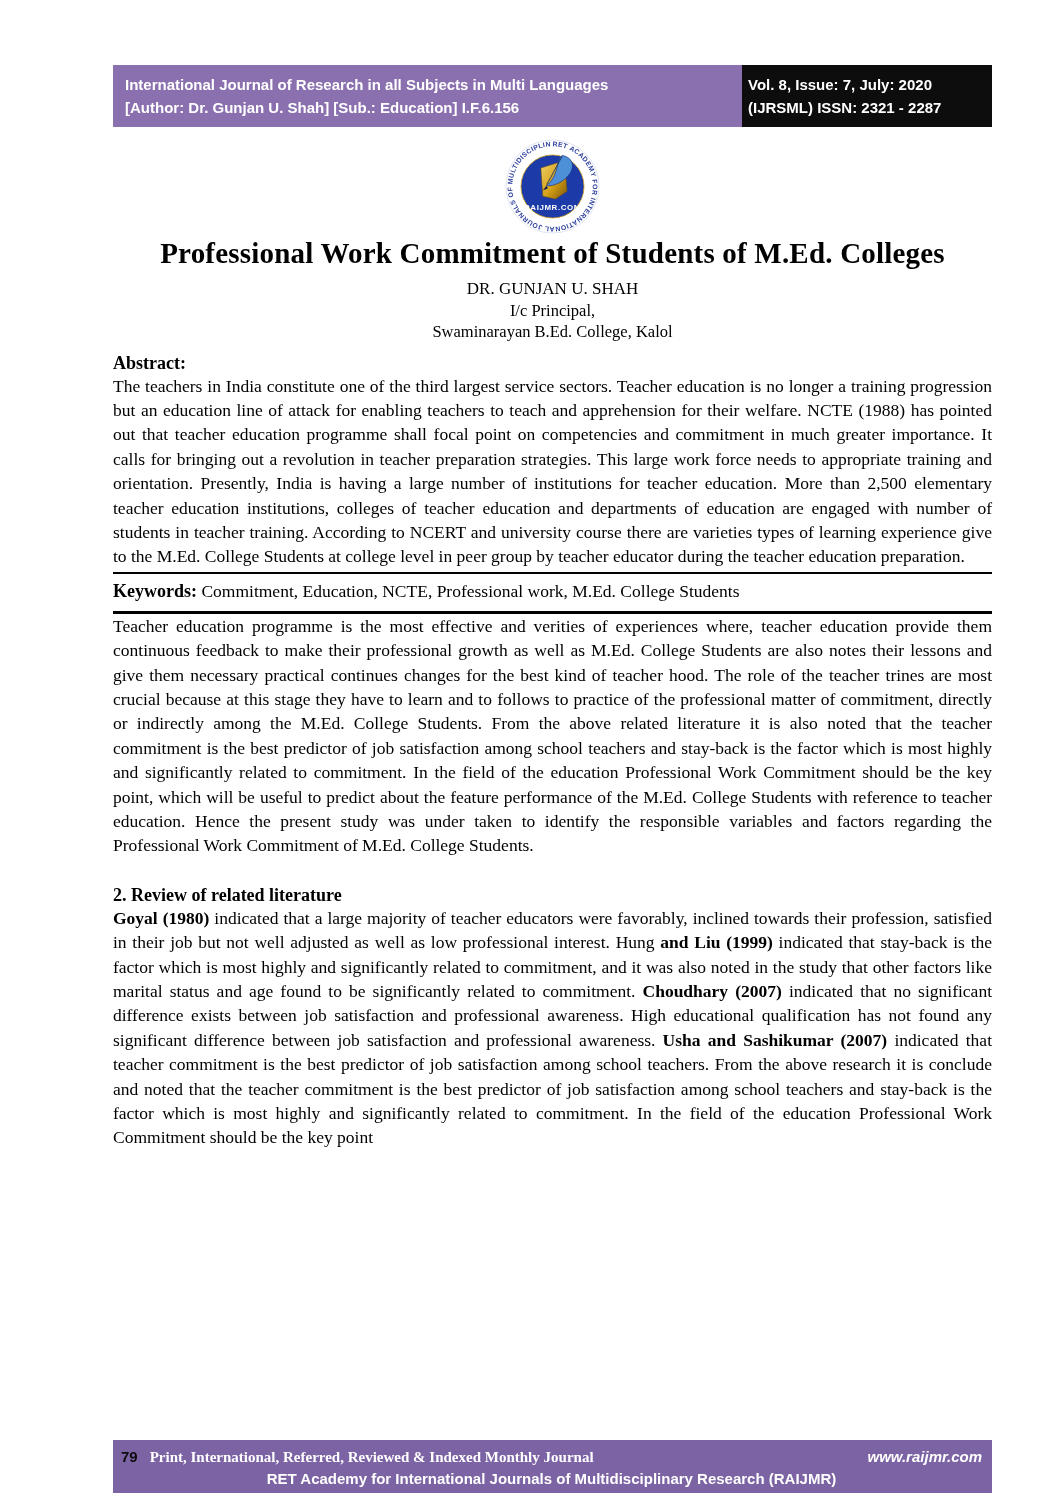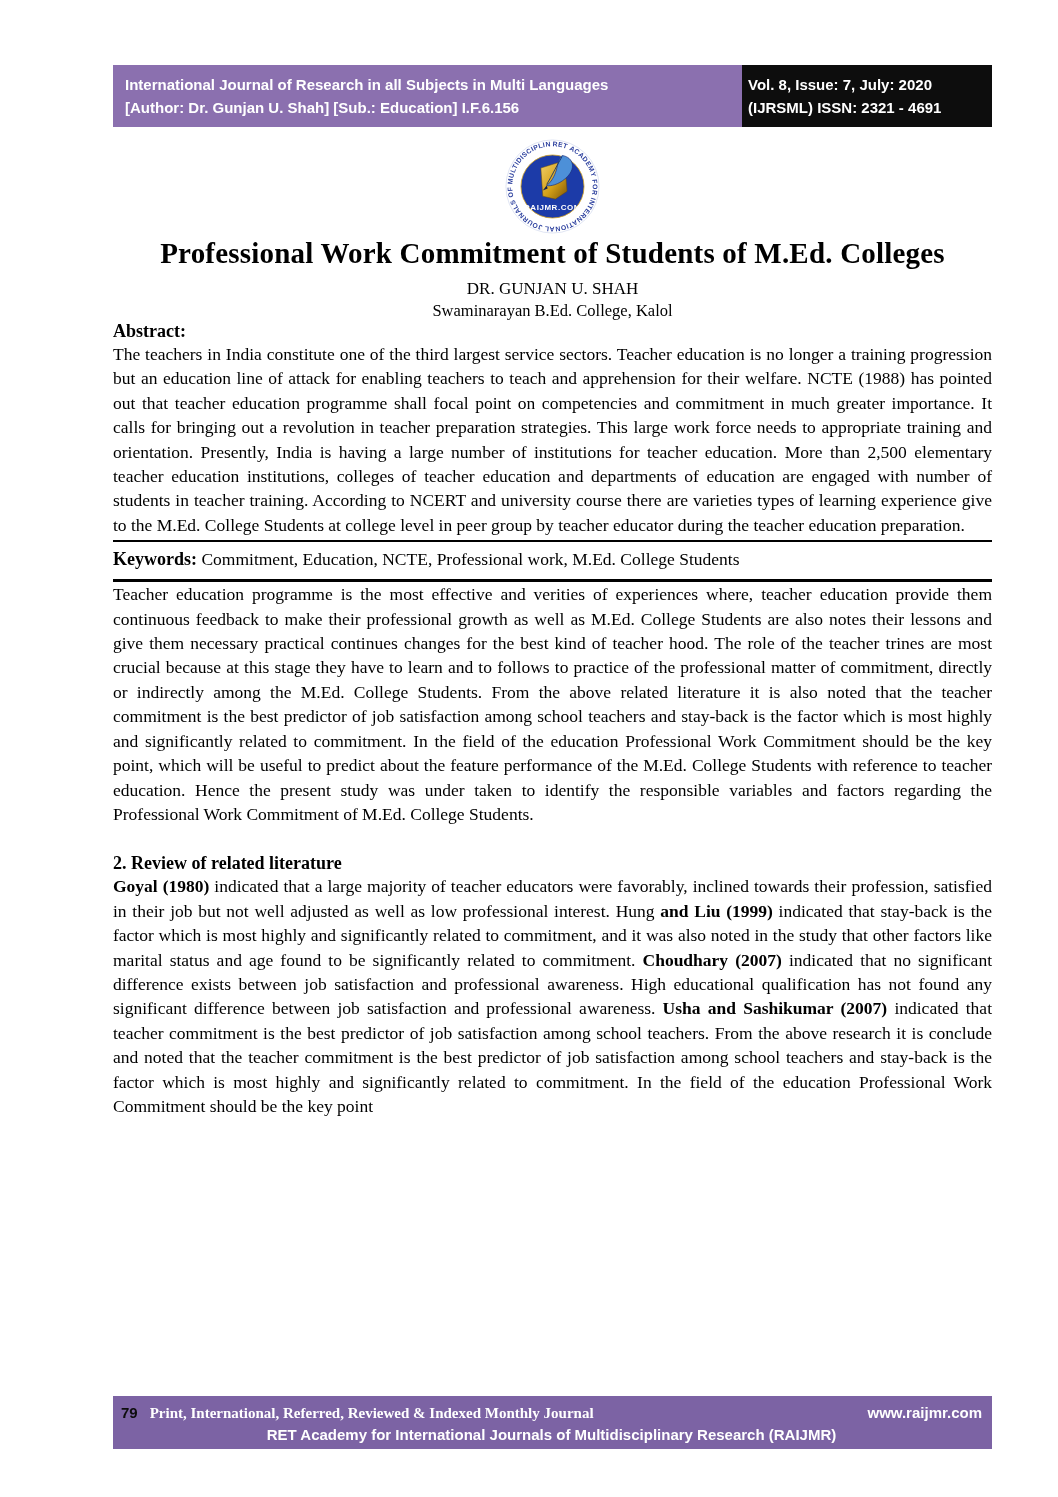--- a/index.html
+++ b/index.html
@@ -58,69 +58,69 @@
     letter-spacing: 0.2px;
   }
   .author-block { margin-top: 8px; text-align: center; line-height: 21.5px; }
   .author-name { font-size: 17px; }
   .author-role, .author-affil { font-size: 16.5px; }
   
   .abstract-heading, .section-heading {
     font-size: 18px;
     font-weight: bold;
   }
-  .abstract-heading { }
+  .abstract-heading { margin-top: 10px; }
   .body-par {
     font-size: 17.5px;
     line-height: 24.4px;
     text-align: justify;
   }
   .rule-thin { border: none; border-top: 2.5px solid #000; margin-top: 3px; }
   .rule-thick { border: none; border-top: 3px solid #000; }
   .keywords-line {
     font-size: 17.5px;
     padding: 7px 0 9px 0;
   }
   .keywords-line b { font-size: 18px; }
   .sec1-heading { margin-top: 21px; }
   .sec2-heading { margin-top: 27px; }
   
   .footer-band {
     position: absolute;
     left: 113px;
-    top: 1396px;
+    top: 1440px;
     width: 879px;
     height: 53px;
     background: #7c63a4;
     color: #ffffff;
     font-family: "Liberation Sans", sans-serif;
     font-weight: bold;
     font-size: 15px;
     padding: 6px 10px 0 8px;
   }
   .footer-line1 { display: flex; align-items: baseline; line-height: 21px; }
   .footer-pageno { color: #0d0d0d; margin-right: 12px; }
   .footer-left-text { flex: 1; font-family: Liberation Serif, serif; }
-  .footer-url { text-align: right; }
+  .footer-url { text-align: right; font-style: italic; }
   .footer-line2 { text-align: center; line-height: 21px; }
 </style>
 </head>
 <body>
 
 <div class="page">
   <div class="content">
 
     <div class="header-band">
       <div class="header-left">
         <div>International Journal of Research in all Subjects in Multi Languages</div>
         <div>[Author: Dr. Gunjan U. Shah] [Sub.: Education] I.F.6.156</div>
       </div>
       <div class="header-right">
         <div>Vol. 8, Issue: 7, July: 2020</div>
-        <div>(IJRSML) ISSN: 2321 - 4691</div>
+        <div>(IJRSML) ISSN: 2321 - 2287</div>
       </div>
     </div>
 
     <div class="logo-wrap">
       <svg viewBox="0 0 100 100">
         <defs>
           <linearGradient id="goldgrad" x1="0" y1="0" x2="1" y2="1">
             <stop offset="0" stop-color="#f0cf6a"></stop>
             <stop offset="0.55" stop-color="#d4a017"></stop>
             <stop offset="1" stop-color="#7e5506"></stop>
@@ -138,20 +138,21 @@
         <path d="M60 19 C 55 27 50 38 44 48" stroke="#123066" stroke-width="0.9" fill="none"></path>
         <path d="M44 49 L40 54 L45 52 Z" fill="#0c1c4a"></path>
         <text x="50" y="74" text-anchor="middle" font-family="Liberation Sans, sans-serif" font-size="8.2" font-weight="bold" fill="#ffffff" letter-spacing="0.6">RAIJMR.COM</text>
       </svg>
     </div>
 
     <h1 class="paper-title">Professional Work Commitment of Students of M.Ed. Colleges</h1>
 
     <div class="author-block">
       <div class="author-name">DR. GUNJAN U. SHAH</div>
+      <div class="author-role">I/c Principal,</div>
       <div class="author-affil">Swaminarayan B.Ed. College, Kalol</div>
     </div>
 
     <div class="abstract-heading">Abstract:</div>
     <p class="body-par">The teachers in India constitute one of the third largest service sectors. Teacher education is no longer a training progression but an education line of attack for enabling teachers to teach and apprehension for their welfare.  NCTE (1988) has pointed out that teacher education programme shall focal point on competencies and commitment in much greater importance. It calls for bringing out a revolution in teacher preparation strategies. This large work force needs to appropriate training and orientation. Presently, India is having a large number of institutions for teacher education. More than 2,500 elementary teacher education institutions, colleges of teacher education and departments of education are engaged with number of students in teacher training. According to NCERT and university course there are varieties types of learning experience give to the M.Ed. College Students at college level in peer group by teacher educator during the teacher education preparation.</p>
 
     <hr class="rule-thin">
     <div class="keywords-line"><b>Keywords:</b><span> Commitment, Education, NCTE, Professional work, M.Ed. College Students</span></div>
     <hr class="rule-thick">
 

